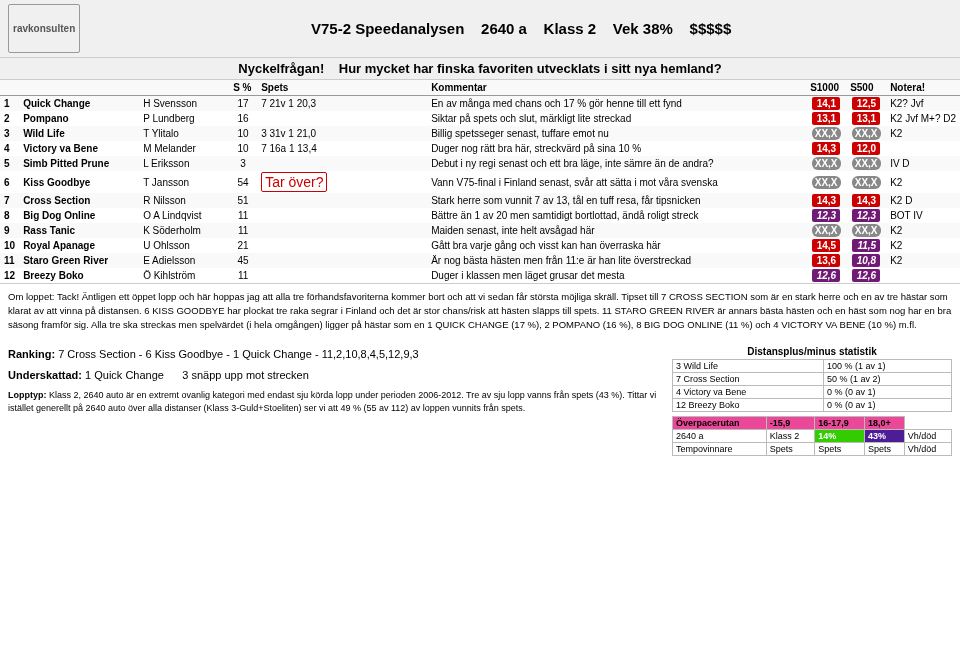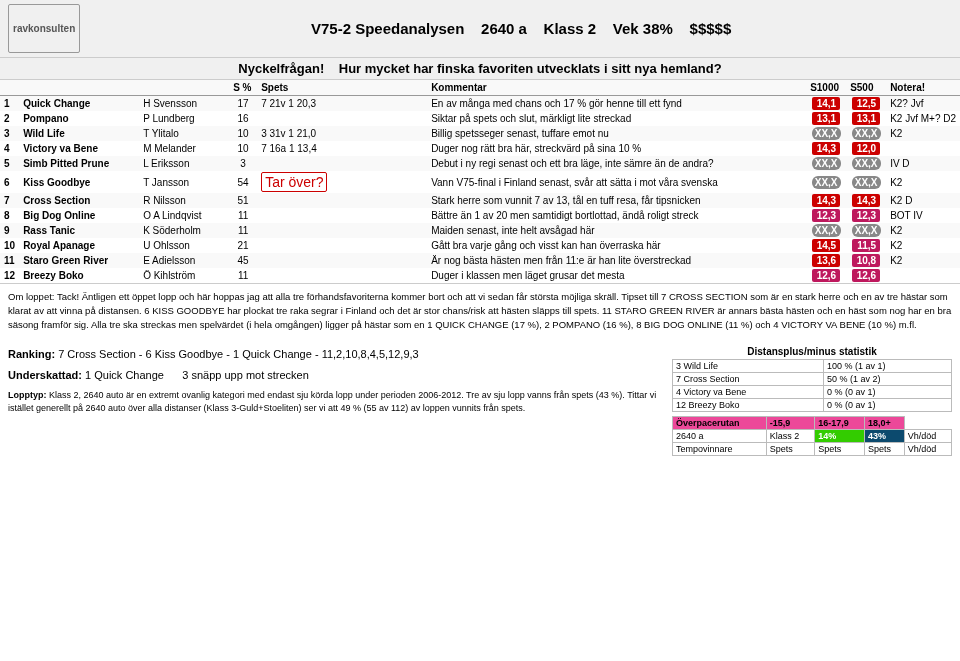--- a/index.html
+++ b/index.html
@@ -65,21 +65,21 @@
       display: inline-block;
       color: #fff;
       font-weight: bold;
       padding: 1px 4px;
       border-radius: 2px;
       font-size: 10px;
       min-width: 28px;
       text-align: right;
     }
     .badge-red { background: #cc0000; }
-    .badge-green { background: #be185d; }
+    .badge-green { background: #701a75; font-style: italic; }
     .tar-over {
       background: #fff;
       border: 1px solid #cc0000;
       color: #cc0000;
       font-size: 14px;
       padding: 1px 3px;
       border-radius: 2px;
       display: inline-block;
     }
     .col-num { width: 16px; font-weight: bold; }
@@ -140,21 +140,21 @@
       padding: 1px 3px;
       border: 1px solid #bbb;
     }
     .dist-title {
       font-weight: bold;
       font-size: 10px;
       margin-bottom: 2px;
       text-align: center;
     }
     .green-cell { background: #33cc00; color: #fff; font-weight: bold; }
-    .orange-cell { background: #0c4a6e; color: #fff; font-weight: bold; }
+    .orange-cell { background: #4c1d95; color: #fff; font-weight: bold; }
     .xx-badge {
       display: inline-block;
       color: #fff;
       background: #888;
       font-weight: bold;
       padding: 1px 3px;
       border-radius: 6px;
       font-size: 10px;
       min-width: 28px;
       text-align: left;

